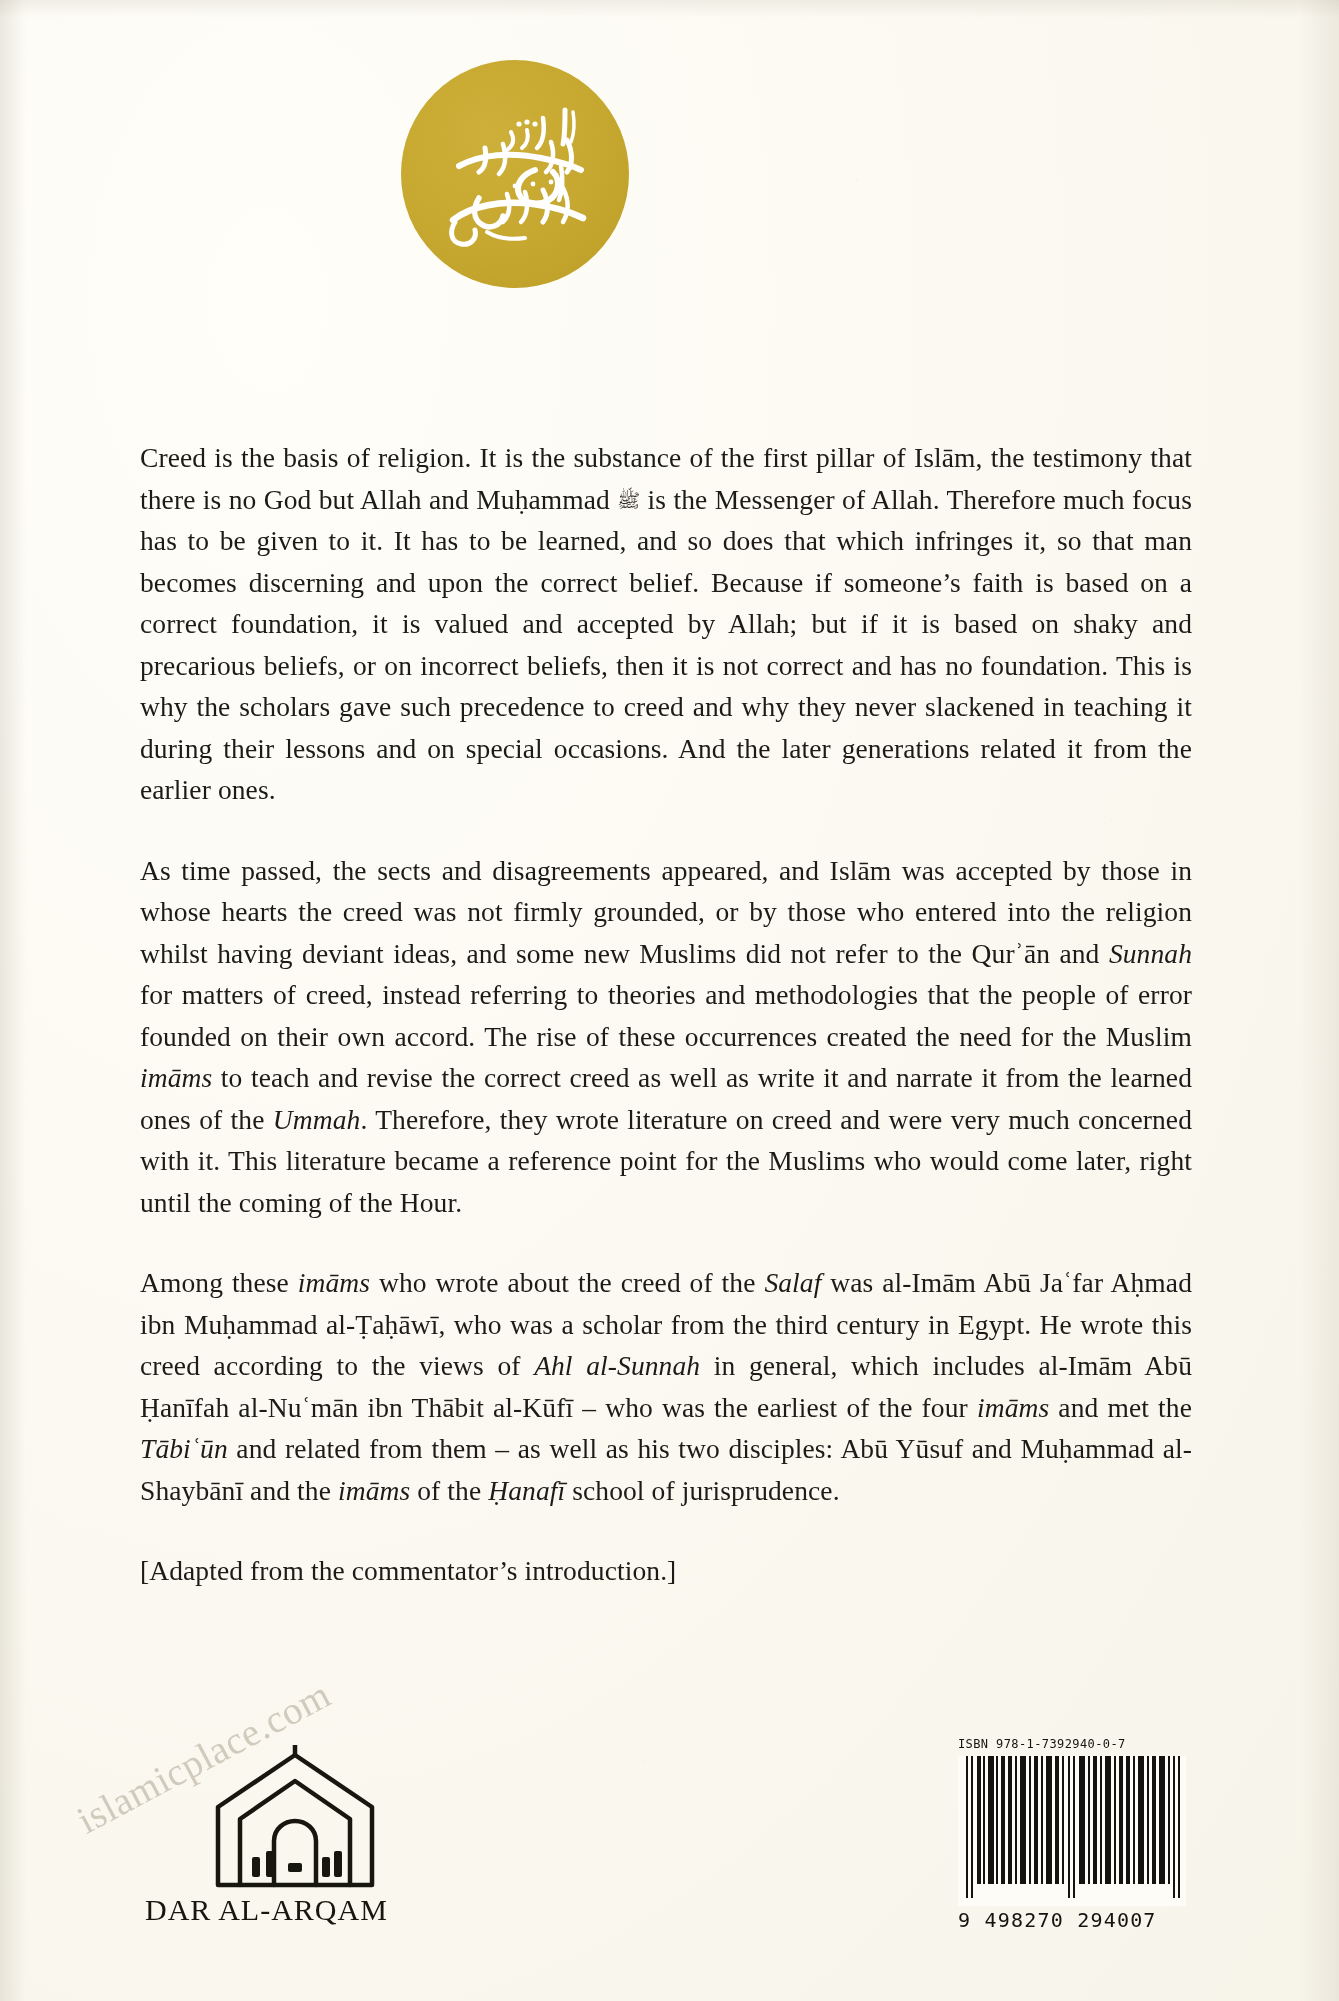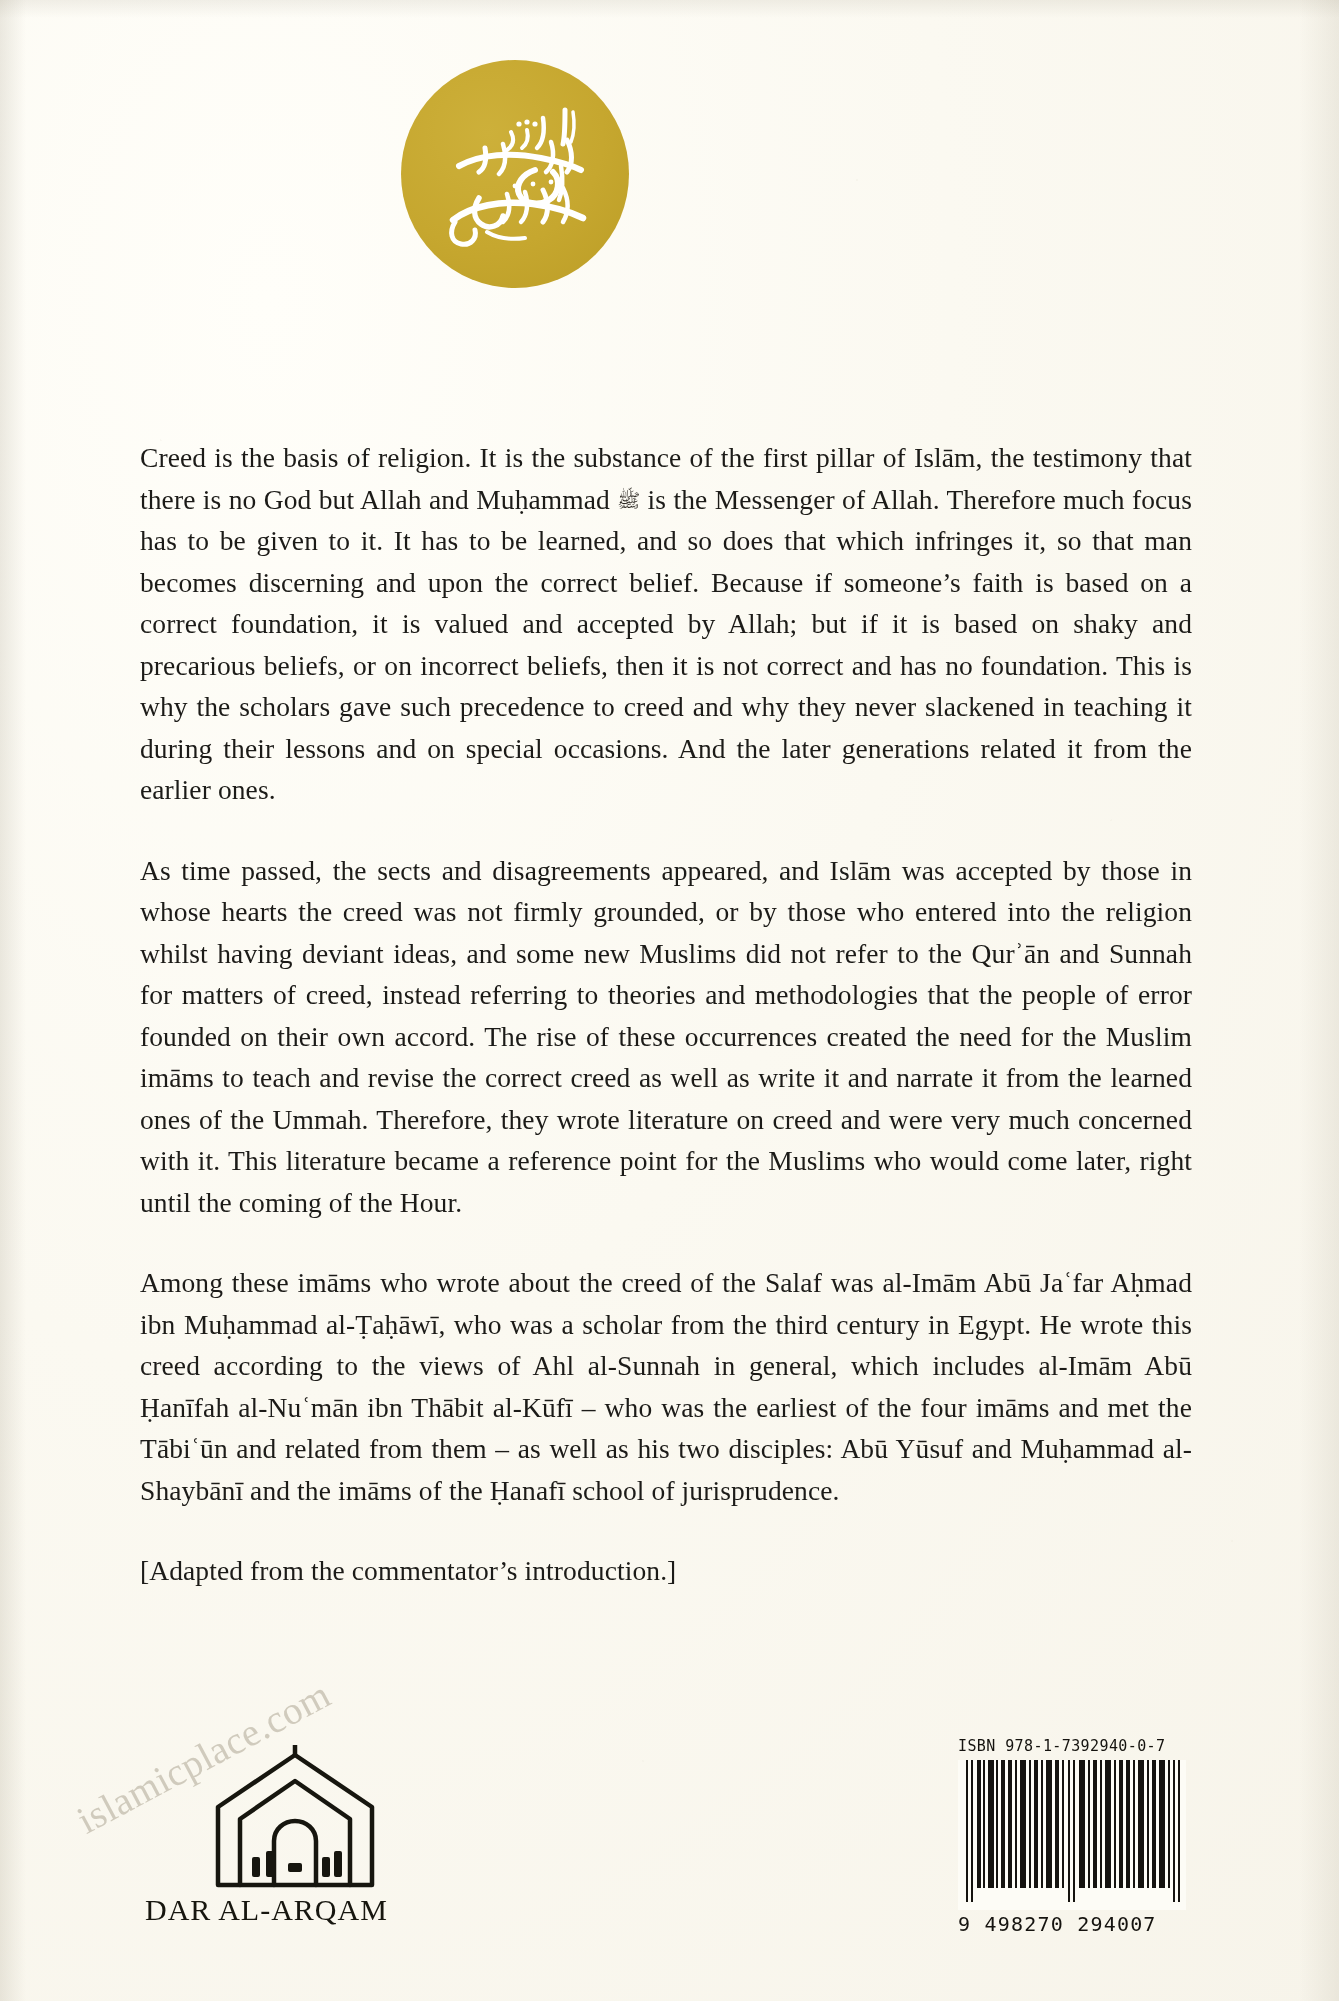--- a/index.html
+++ b/index.html
@@ -79,21 +79,21 @@
     font-size: 27.5px;
     line-height: 41.5px;
     color: #1c1b18;
     text-align: justify;
     text-justify: inter-word;
     letter-spacing: .1px;
     font-family: "Liberation Serif", serif;
   }
   .para:last-child { margin-bottom: 8px; }
   .para.adapted { text-align: left; }
-  .it { }
+  .it { font-style: italic; }
   .salla {
     display: inline-block;
     font-size: 19px;
     line-height: 1;
     transform: translateY(-2px);
     letter-spacing: -.5px;
     color: #2a2620;
     font-family: "DejaVu Sans", sans-serif;
   }
 
@@ -120,21 +120,21 @@
 
   
   .barcode-block {
     position: absolute;
     left: 958px;
     top: 1737px;
     width: 228px;
   }
   .isbn-text {
     font-family: "DejaVu Sans Mono", monospace;
-    font-size: 15px;
+    font-size: 12px;
     letter-spacing: .4px;
     color: #15130f;
     margin-bottom: 5px;
     white-space: nowrap;
   }
   .bars { display: block; }
   .barcode-digits {
     font-family: "DejaVu Sans Mono", monospace;
     font-size: 20px;
     letter-spacing: 1.2px;

